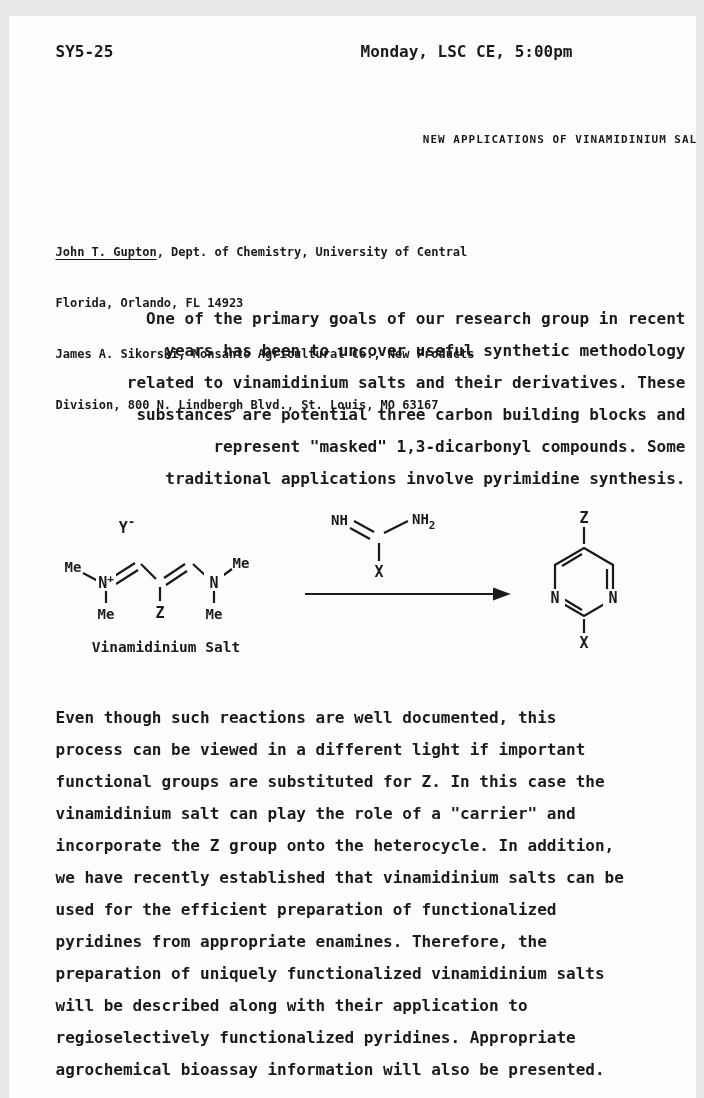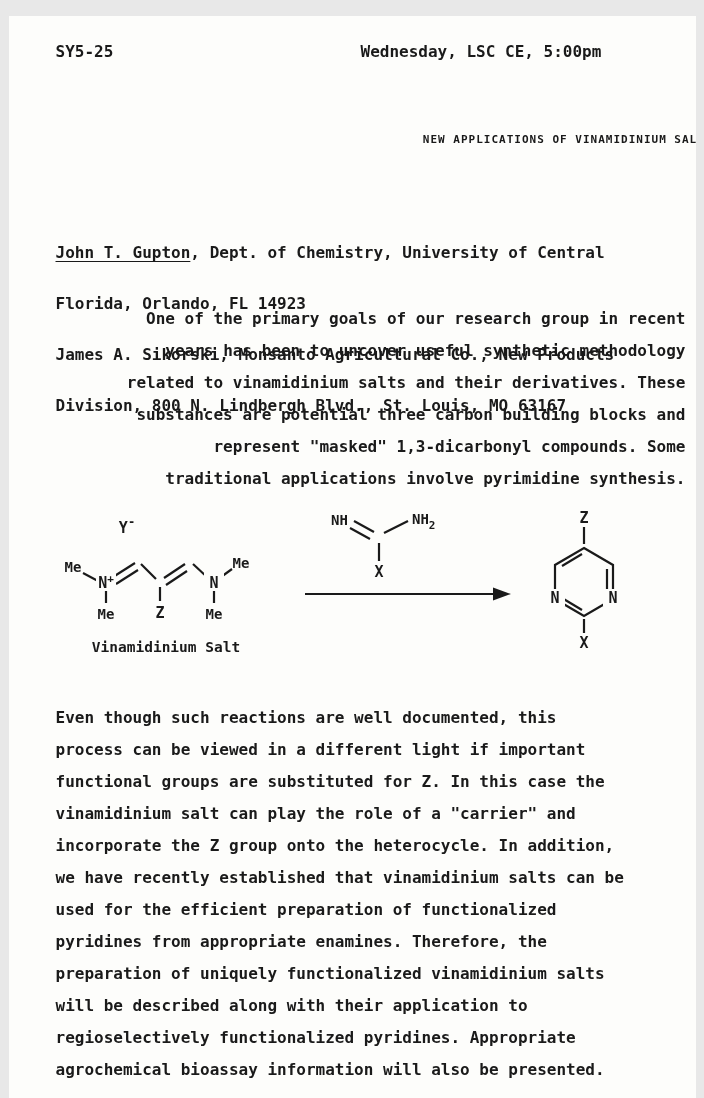--- a/index.html
+++ b/index.html
@@ -11,42 +11,42 @@
   }
   .hdr{position:absolute;top:26px;left:0;width:704px;font-size:16px;}
   .hdr-left{position:absolute;left:47px;top:0;}
   .hdr-right{position:absolute;left:352px;top:0;}
   .title{
     position:absolute;top:115px;left:48px;width:656px;
     text-align:right;font-size:11px;line-height:17px;letter-spacing:1px;
   }
   .authors{
     position:absolute;top:194px;left:47px;width:630px;
-    font-size:16px;line-height:17px;white-space:pre;
+    font-size:12px;line-height:17px;white-space:pre;
   }
   .authors .uline{text-decoration:underline;text-underline-offset:3px;}
   .para{
     position:absolute;left:47px;width:630px;
     font-size:16px;line-height:32px;white-space:pre-line;
   }
   .para1{top:287px;text-align:right;}
   .para2{top:686px;}
   .scheme{position:absolute;left:40px;top:486px;width:650px;height:166px;}
   .scheme svg{display:block;}
   .scheme text{font-family:"DejaVu Sans Mono","Liberation Mono",monospace;font-weight:700;fill:#1a1a1a;}
   .scan-bar{position:absolute;left:64px;top:1089px;width:626px;height:7px;}
 </style>
 </head>
 <body>
 
 <div class="page" style="background: rgb(253, 253, 251); color: rgb(26, 26, 26);">
 
   <div class="hdr">
     <span class="hdr-left">SY5-25</span>
-    <span class="hdr-right">Wednesday, LSC CE, 5:00pm</span>
+    <span class="hdr-right">Monday, LSC CE, 5:00pm</span>
   </div>
 
   <div class="title">
     <div>NEW APPLICATIONS OF VINAMIDINIUM SALTS</div>
   </div>
 
   <div class="authors">
     <div><span class="uline">John T. Gupton</span><span>, Dept. of Chemistry, University of Central</span></div>
     <div>Florida, Orlando, FL 14923</div>
     <div>James A. Sikorski, Monsanto Agricultural Co., New Products</div>

